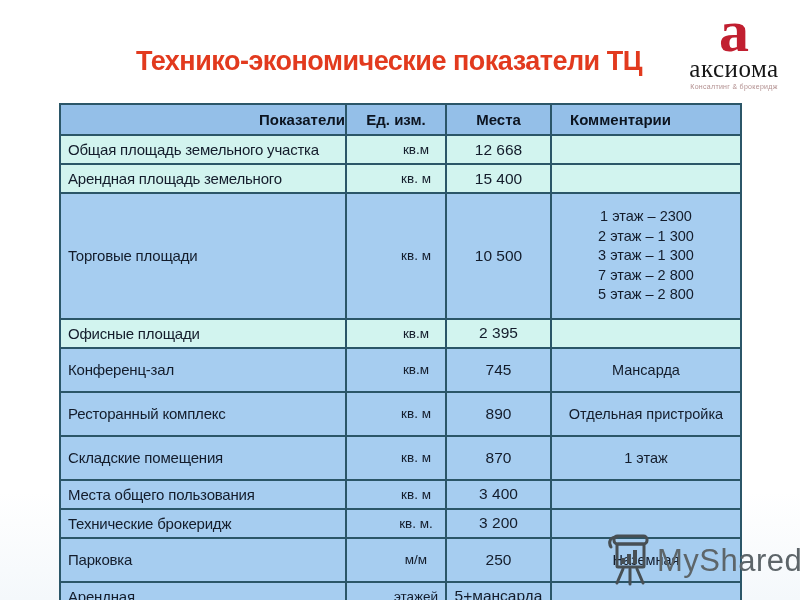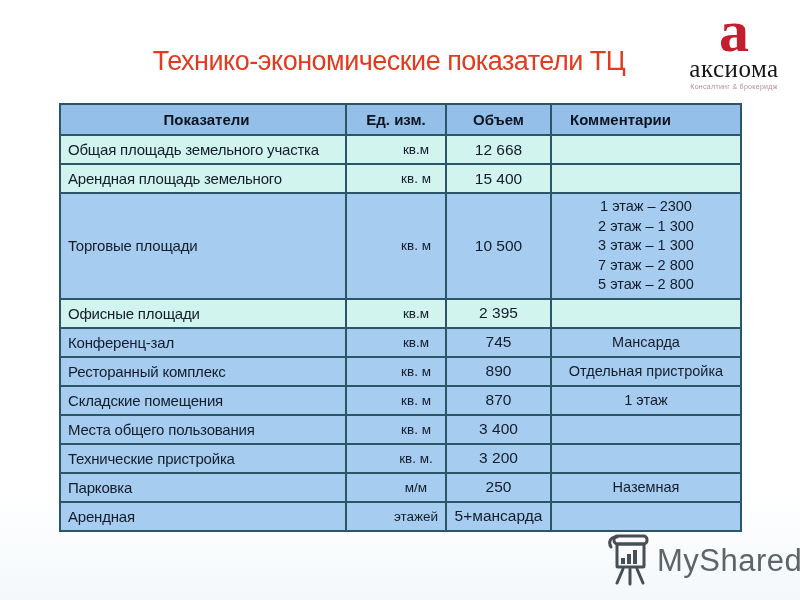--- a/index.html
+++ b/index.html
@@ -20,21 +20,21 @@
     overflow:hidden;
   }
   .slide{
     position:relative;width:800px;height:600px;
     background:linear-gradient(180deg,#ffffff 0%,#ffffff 82%,#f4f8fb 100%);
   }
   .title{
     position:absolute;top:46px;left:0;width:800px;
     padding-right:22px;
     text-align:center;
-    font-size:27px;font-weight:normal;letter-spacing:-0.5px;
+    font-size:27px;font-weight:bold;letter-spacing:-0.5px;
     color:var(--title-red);
   }
   
   .logo{
     position:absolute;top:4px;right:16px;width:100px;
     text-align:center;font-family:"Liberation Serif", serif;
     line-height:1;
   }
   .logo-letter{
     font-size:60px;font-weight:bold;color:var(--logo-red);
@@ -56,29 +56,29 @@
   }
   table.indicators th, table.indicators td{
     border:2px solid var(--border);
     vertical-align:middle;
     overflow:hidden;
   }
   table.indicators thead tr{height:31px;}
   table.indicators tbody tr{height:29px;}
   table.indicators tr.multi{height:auto;}
   th{background:var(--header-bg);font-size:15px;font-weight:bold;color:#0c1420;}
-  th.c0{text-align:center;padding-left:7px;}
+  th.c0{text-align:right;padding-left:7px;}
   th.c1,th.c2{text-align:center;margin-left:29px;}
   th.c3{text-align:left;padding-left:18px;}
   tr.tone-cyan td{background:var(--row-cyan);}
   tr.tone-blue td{background:var(--row-blue);}
   td.c0{text-align:left;padding-left:7px;font-size:15px;letter-spacing:-0.2px;margin-left:16px;}
   td.c1{text-align:center;font-size:13.5px;padding-left:40px;}
   td.c2{text-align:center;font-size:15.5px;}
-  td.c3{text-align:center;font-size:14.5px;padding:3px 2px;}
+  td.c3{text-align:center;font-size:14.5px;padding:13px 2px;}
   td.c3 div{line-height:19.5px;white-space:nowrap;}
   
   .watermark{
     position:absolute;left:606px;top:532px;
     display:flex;align-items:center;gap:5px;
     text-decoration:none;cursor:pointer;
   }
   .watermark-text{
     font-size:31px;color:var(--watermark-gray);
     letter-spacing:0.5px;line-height:1;
@@ -102,21 +102,21 @@
     <colgroup>
       <col style="width:286px">
         <col style="width:100px">
         <col style="width:105px">
         <col style="width:190px">
     </colgroup>
     <thead>
       <tr id="header-row">
           <th class="c0">Показатели</th>
           <th class="c1">Ед. изм.</th>
-          <th class="c2">Объем</th>
+          <th class="c2">Места</th>
           <th class="c3">Комментарии</th>
         </tr>
     </thead>
     <tbody id="table-body">
         <tr class="tone-cyan">
           <td class="c0">Общая площадь земельного участка</td>
           <td class="c1">кв.м</td>
           <td class="c2">12 668</td>
           <td class="c3"></td>
         </tr>
@@ -162,21 +162,21 @@
           <td class="c2">870</td>
           <td class="c3">1 этаж</td>
         </tr>
         <tr class="tone-blue">
           <td class="c0">Места общего пользования</td>
           <td class="c1">кв. м</td>
           <td class="c2">3 400</td>
           <td class="c3"></td>
         </tr>
         <tr class="tone-blue">
-          <td class="c0">Технические пристройка</td>
+          <td class="c0">Технические брокеридж</td>
           <td class="c1">кв. м.</td>
           <td class="c2">3 200</td>
           <td class="c3"></td>
         </tr>
         <tr class="tone-blue">
           <td class="c0">Парковка</td>
           <td class="c1">м/м</td>
           <td class="c2">250</td>
           <td class="c3">Наземная</td>
         </tr>

